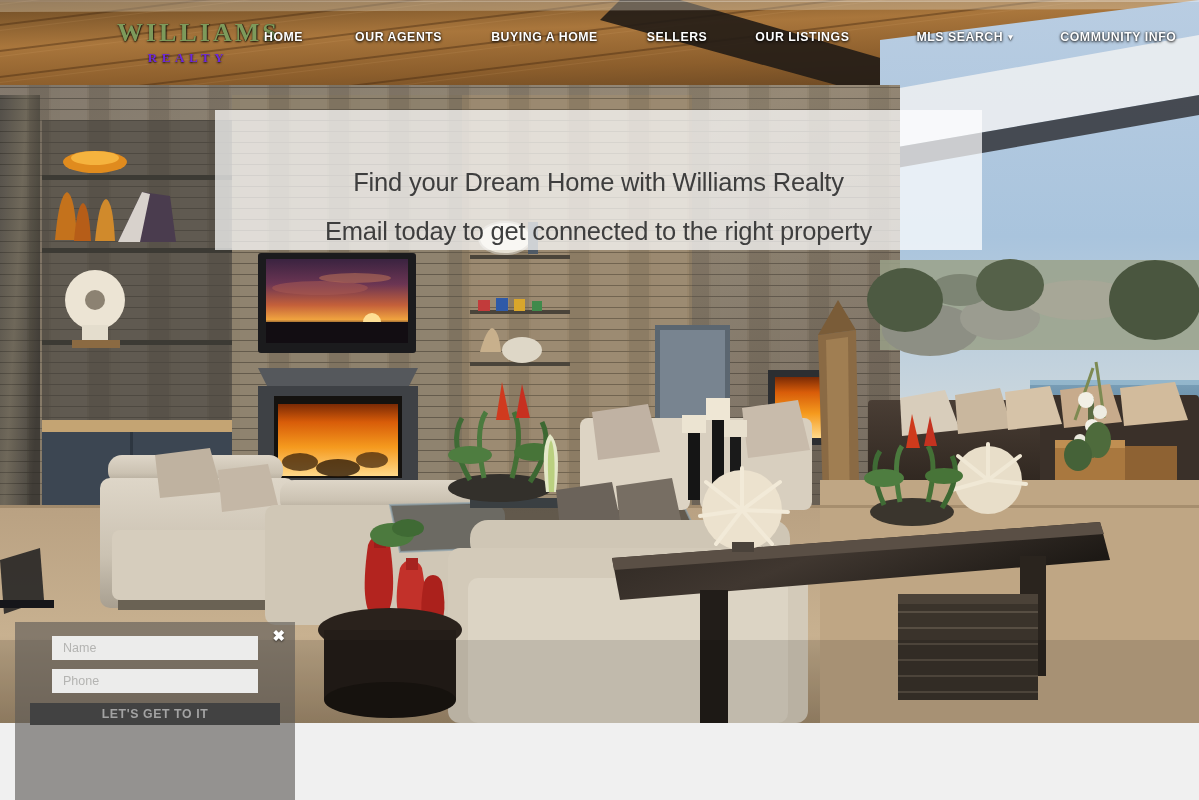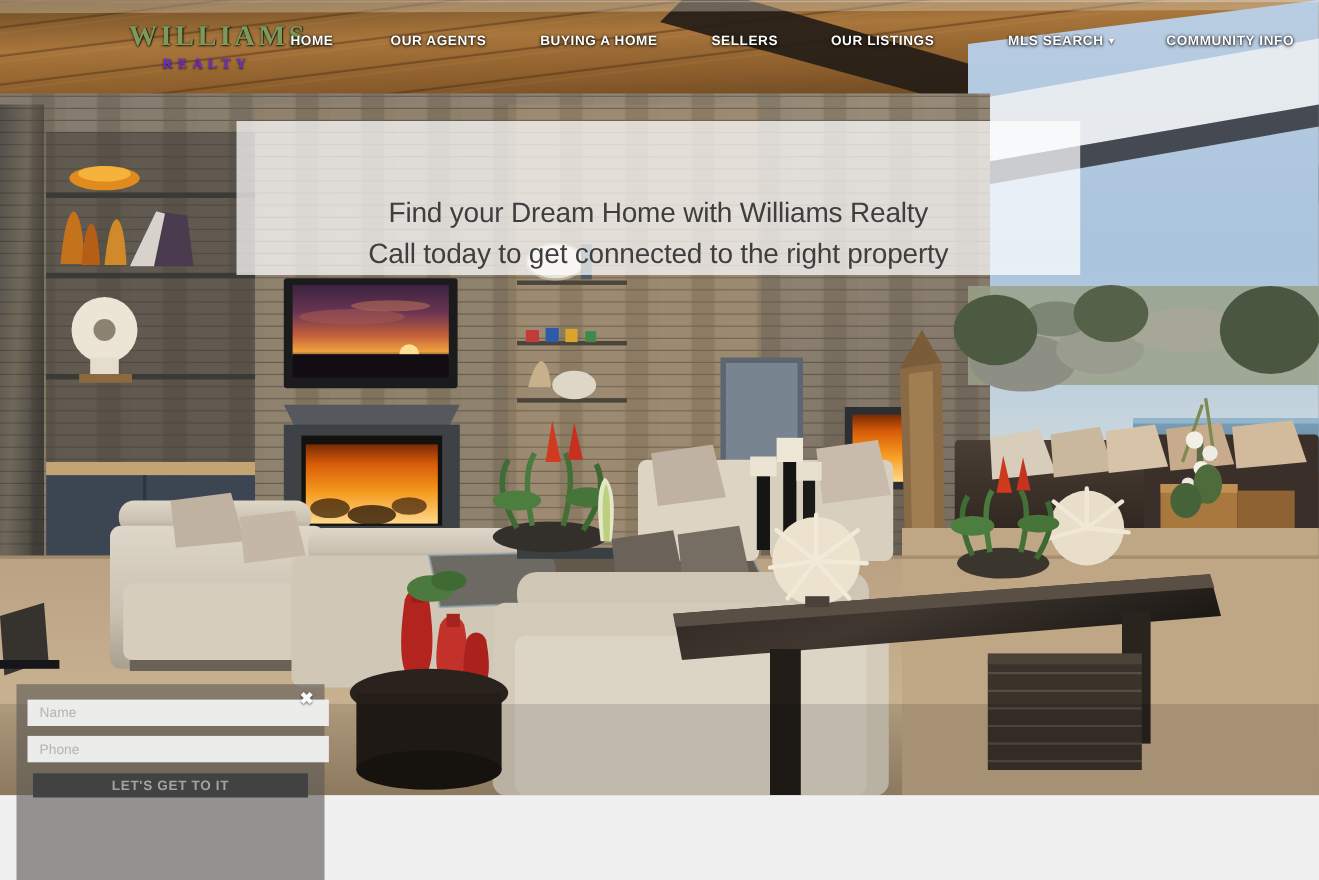--- a/index.html
+++ b/index.html
@@ -106,21 +106,21 @@
   .hero-panel {
     position: absolute;
     left: 215px; top: 110px;
     width: 767px;
     height: 140px;
     background: rgba(255,255,255,0.72);
     z-index: 30;
     display: flex;
     flex-direction: column;
     align-items: center;
-    justify-content: flex-end;
+    justify-content: space-between;
     padding-top: 54px;
   }
   .hero-line {
     font-family: "Liberation Sans", sans-serif;
     font-size: 25.5px;
     font-weight: 400;
     color: #3e3e3e;
     letter-spacing: -0.2px;
     line-height: 1.45;
     white-space: nowrap;
@@ -153,21 +153,21 @@
     font-size: 16.5px;
     font-weight: 700;
     letter-spacing: 1.5px;
     color: #ffffff;
     text-transform: uppercase;
     text-shadow: 0 1px 2px rgba(0,0,0,0.55);
     line-height: 1;
   }
   .chat-field {
     display: block;
-    width: 274px;
+    width: 206px;
     height: 24px;
     margin: 0 auto;
     margin-top: 9px;
     background: #ececeb;
     border: none;
     outline: none;
     padding: 0 11px;
     font-family: "Liberation Sans", sans-serif;
     font-size: 12.5px;
     color: #4c1d95;
@@ -555,21 +555,21 @@
         <span>COMMUNITY INFO</span>
       </div>
       <div class="nav-item" style="margin-left:32px">
         <span>ABOUT US</span>
       </div>
     </div>
   </div>
 
   <div class="hero-panel">
     <div class="hero-line">Find your Dream Home with Williams Realty</div>
-    <div class="hero-line">Call today to get connected to the right property</div>
+    <div class="hero-line">Email today to get connected to the right property</div>
   </div>
 
   <div class="below-hero"></div>
 
   <div class="chat-widget">
     <div class="chat-close">✖</div>
     <input class="chat-field" type="text" placeholder="Name" style="">
     <input class="chat-field" type="text" placeholder="Phone" style="">
     <button class="chat-submit">LET'S GET TO IT</button>
   </div>

